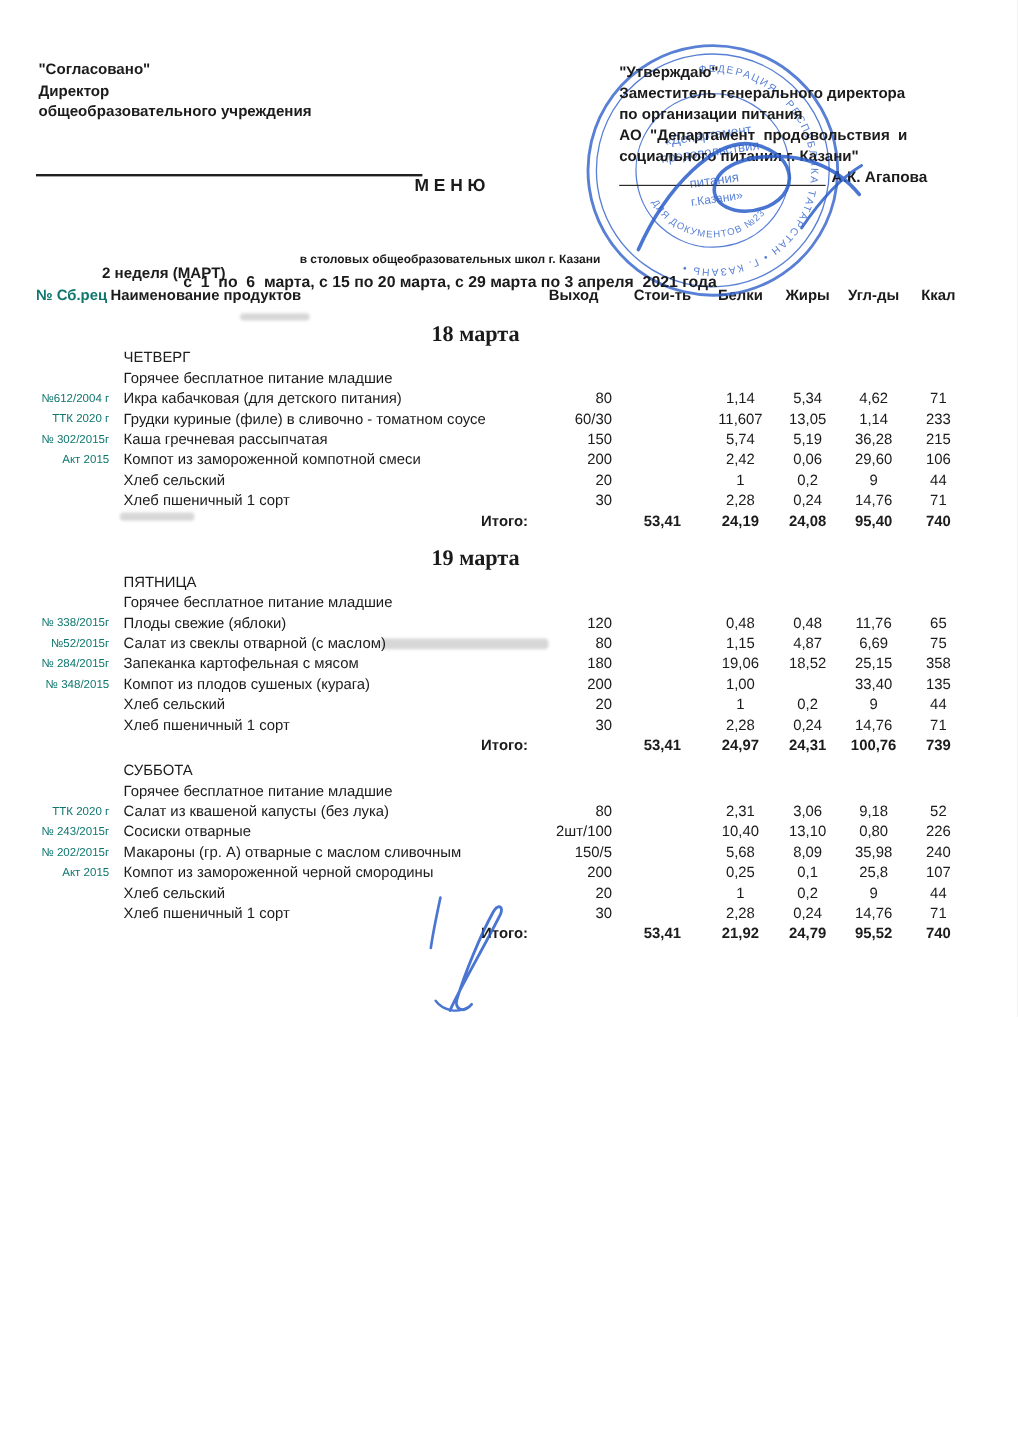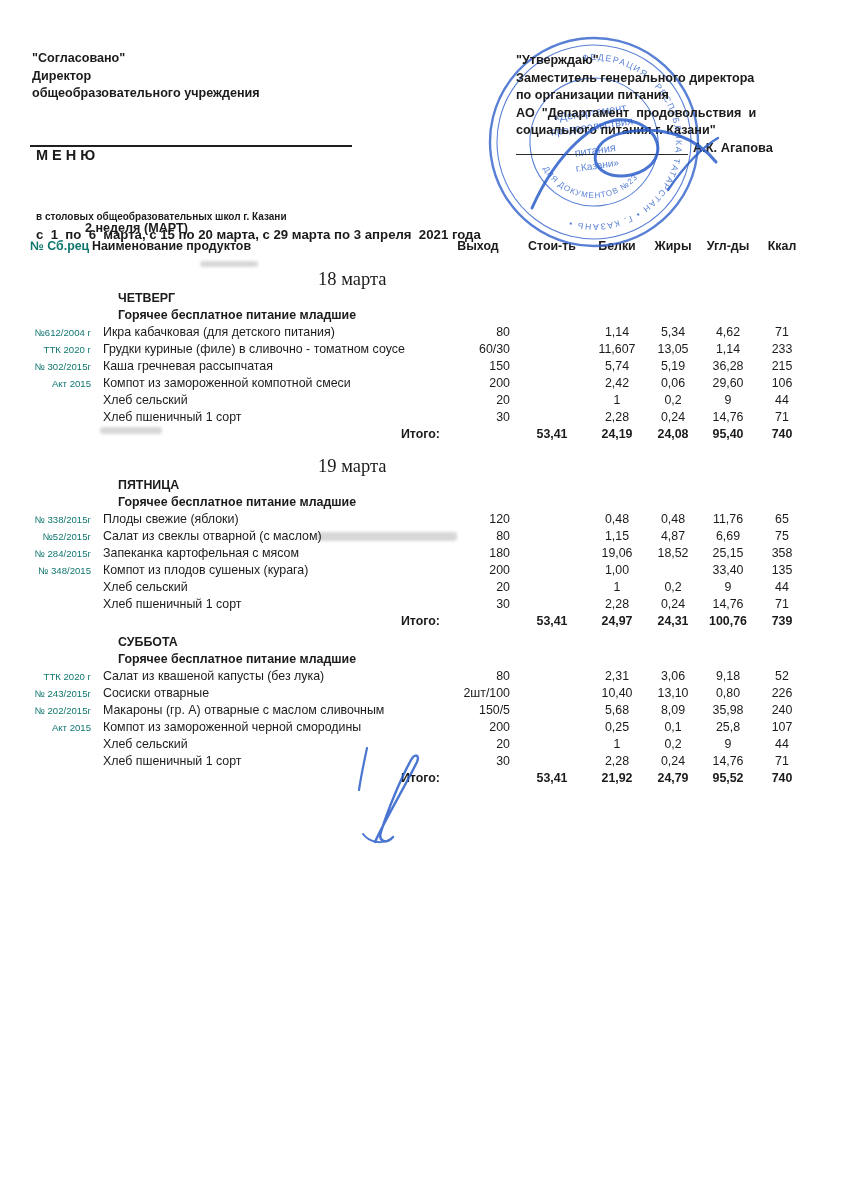--- a/index.html
+++ b/index.html
@@ -1,28 +1,28 @@
 <!DOCTYPE html>
 <html><head>
 <meta charset="utf-8">
 <style>
   html,body{margin:0;padding:0;background:#e8e8e8;}
   .page{position:relative;width:848px;height:1200px;background:#ffffff;
         font-family:"Liberation Sans",sans-serif;color:#1b1b1b;overflow:hidden;}
   .abs{position:absolute;}
-  .b{font-weight:bold;margin-left:15px;}
+  .b{font-weight:normal;}
   .hline{height:17.5px;line-height:17.5px;font-size:12.6px;font-weight:bold;white-space:pre;}
   
   .hdr-left{left:32px;top:50px;z-index:2;}
   .hdr-right{left:516px;top:52px;z-index:2;}
   .sig-line-left{left:30px;top:145px;width:322px;border-top:2px solid #1f1f1f;z-index:2;}
   .sig-line-right{left:516px;top:140px;width:172px;border-bottom:1.6px solid #2a2a2a;z-index:2;height:14px;}
   .signer-name{left:693px;top:140px;font-size:12.8px;font-weight:bold;z-index:2;}
   
-  .title-block{left:36px;top:146px;width:650px;text-align:left;z-index:2;}
+  .title-block{left:50px;top:146px;width:650px;text-align:center;z-index:2;}
   .title-l1{font-size:14.5px;font-weight:bold;height:18px;line-height:18px;}
   .title-l2{font-size:10px;font-weight:bold;height:18px;line-height:18px;margin-top:44px;}
   .title-l3{font-size:13.2px;font-weight:bold;height:18px;line-height:18px;white-space:pre;}
   
   .stamp{left:488px;top:36px;z-index:1;opacity:.82;}
   .stamp svg{transform:rotate(-8deg);}
   .stamp-ink{stroke:#3565cc;fill:none;}
   .stamp-txt{fill:#3565cc;}
   .sig-ink{stroke:#2b5ec9;fill:none;stroke-linecap:round;}
   .sig1{left:518px;top:92px;z-index:3;opacity:.85;}
@@ -37,22 +37,22 @@
   .thead .c-code{text-align:left;padding-right:0;font-size:12.4px;}
   .c-name{text-align:left;}
   .c-out{text-align:right;padding-right:6px;}
   .thead .c-out{text-align:center;padding-right:0;}
   .c-num{text-align:center;}
   .section{position:absolute;left:0;width:790px;}
   .section:nth-child(1){top:268px;}
   .section:nth-child(2){top:455px;}
   .section:nth-child(3){top:634px;}
   .date-line{height:22px;}
-  .date-head{display:inline-block;margin-left:288px;width:115px;text-align:left;
-             font-family:"Liberation Serif",serif;font-weight:normal;font-size:18.5px;line-height:22px;}
+  .date-head{display:inline-block;margin-left:288px;width:115px;text-align:right;
+             font-family:"Liberation Serif",serif;font-weight:bold;font-size:18.5px;line-height:22px;}
   .it{text-align:right;font-weight:bold;}
   .total .c-num{font-weight:bold;}
   .footer{left:73px;top:800px;}
   .fline{height:17px;line-height:17px;font-size:12.5px;}
   
   .smudge{background:#d7d7d7;border-radius:3px;filter:blur(1.4px);z-index:0;}
 </style>
 </head>
 <body>
 

